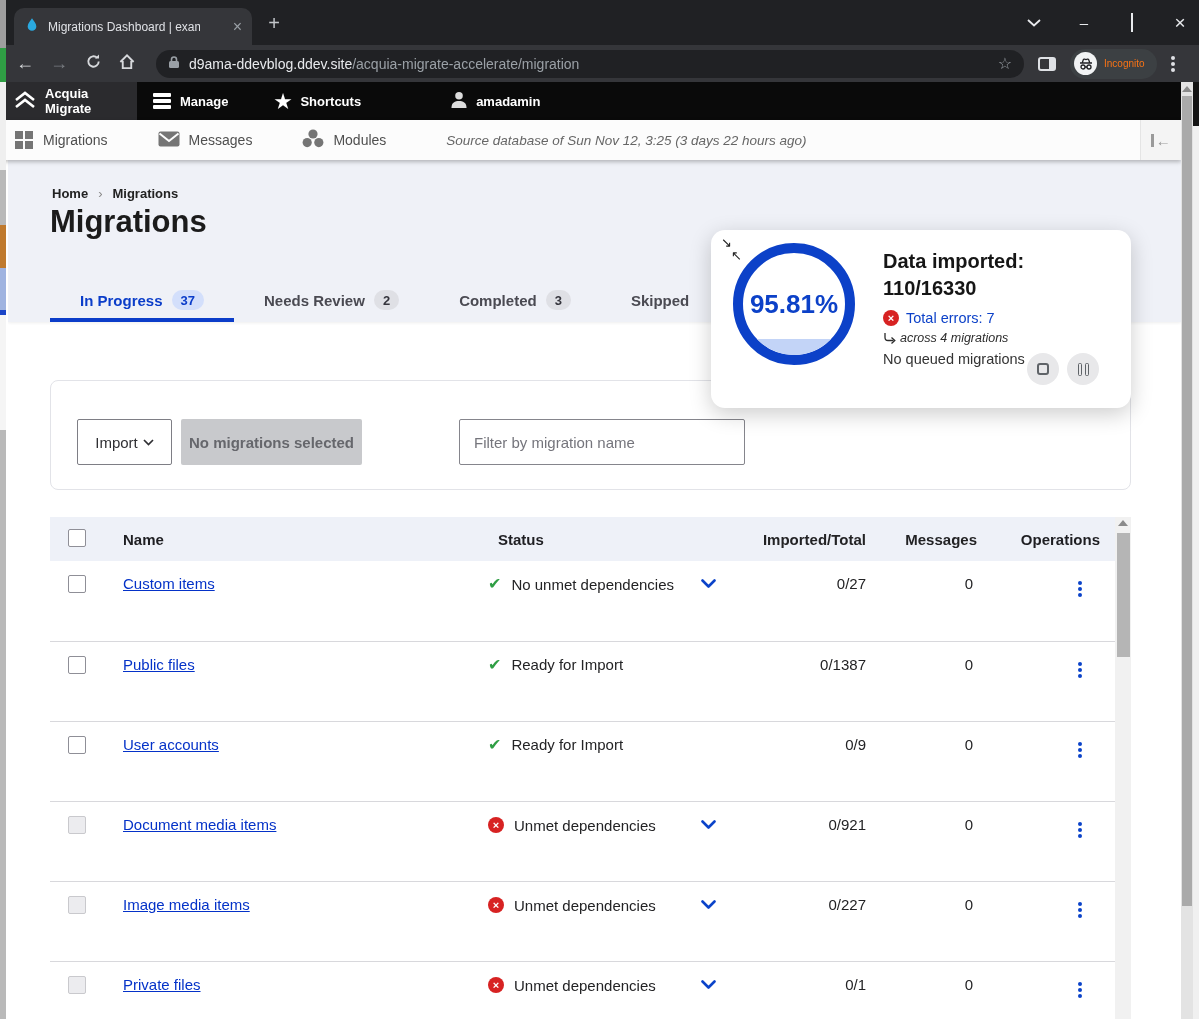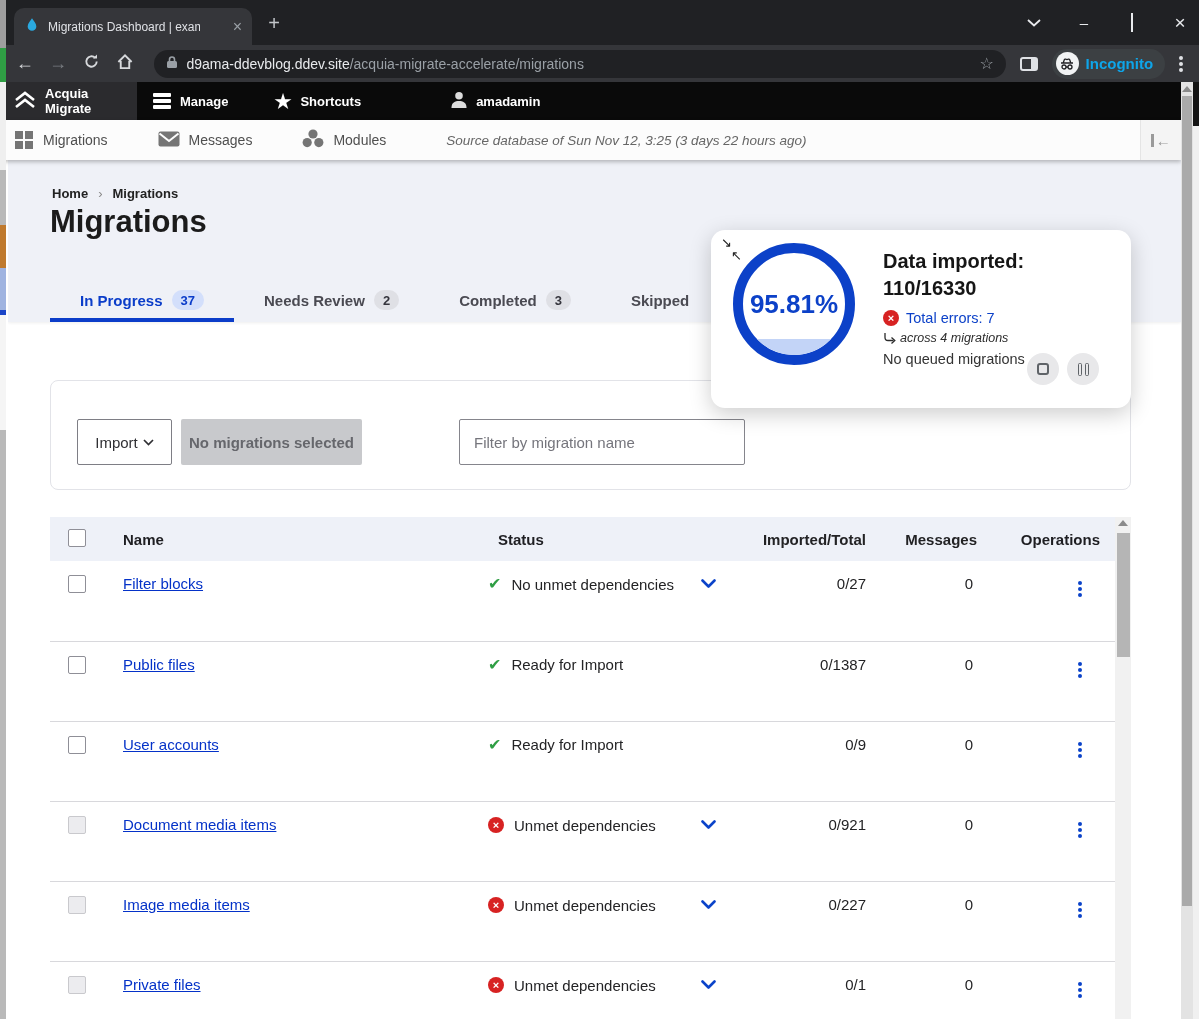--- a/index.html
+++ b/index.html
@@ -27,21 +27,21 @@
              display:flex; align-items:center; padding:0 12px; gap:9px; }
   .url-text { font-size:14px; white-space:nowrap; overflow:hidden; flex:1; }
   .url-domain { color:#e8eaed; }
   .url-path { color:#9aa0a6; }
   .bk-star { color:#9aa0a6; font-size:16px; }
   .sidepanel-ic { width:18px; height:14px; border:2px solid #dfe1e5; border-radius:3px; margin-left:14px; position:relative; }
   .sidepanel-ic::after { content:''; position:absolute; right:0; top:0; width:5px; height:100%; background:#dfe1e5; }
   .incog-pill { margin-left:14px; height:30px; background:#3c4043; border-radius:15px; display:flex;
                 align-items:center; gap:7px; padding:0 12px 0 4px; }
   .incog-circ { width:23px; height:23px; border-radius:50%; background:#f1f3f4; display:flex; align-items:center; justify-content:center; }
-  .incog-label { color:#0ea5e9; font-size:15px;font-weight:bold; }
+  .incog-label { color:#f97316; font-size:10px; }
   .kebab-w { width:4px; height:4px; border-radius:50%; background:#dfe1e5; margin:0 16px 0 14px;
              box-shadow:0 -6px 0 #dfe1e5, 0 6px 0 #dfe1e5; }
 
   
   .adminbar { position:absolute; left:0; top:82px; width:1181px; height:38px; background:#0a0a0a;
               display:flex; align-items:stretch; color:#fff; }
   .admin-item { display:flex; align-items:center; gap:9px; font-size:13px; font-weight:bold; padding:0 14px; }
   .admin-item.brand { background:#2b2b2e; width:137px; }
   .admin-item.manage { margin-left:2px; }
   .admin-item.user { margin-left:62px; }
@@ -198,21 +198,21 @@
         <path d="M4.5 8.5V16h9V8.5" fill="none" stroke="#d7d9dc" stroke-width="2"></path>
       </svg>
   </span>
   <div class="omnibox">
     <span>
       <svg width="12" height="14" viewBox="0 0 12 14">
           <rect x="1" y="6" width="10" height="7" rx="1.5" fill="#9aa0a6"></rect>
           <path d="M3.5 6V4.5a2.5 2.5 0 0 1 5 0V6" stroke="#9aa0a6" stroke-width="1.6" fill="none"></path>
         </svg>
     </span>
-    <span class="url-text"><span class="url-domain">d9ama-ddevblog.ddev.site</span><span class="url-path">/acquia-migrate-accelerate/migrations</span></span>
+    <span class="url-text"><span class="url-domain">d9ama-ddevblog.ddev.site</span><span class="url-path">/acquia-migrate-accelerate/migration</span></span>
     <span class="bk-star">☆</span>
   </div>
   <span class="sidepanel-ic"></span>
   <div class="incog-pill">
     <span class="incog-circ">
       <svg width="14" height="12" viewBox="0 0 14 12">
           <path d="M1 5h12M3.2 5l1.1-3.2a1 1 0 0 1 1.2-.6L7 1.6l1.5-.4a1 1 0 0 1 1.2.6L10.8 5" stroke="#202124" stroke-width="1.3" fill="none"></path>
           <circle cx="4" cy="9" r="2" fill="none" stroke="#202124" stroke-width="1.3"></circle>
           <circle cx="10" cy="9" r="2" fill="none" stroke="#202124" stroke-width="1.3"></circle>
           <path d="M6 9h2" stroke="#202124" stroke-width="1.3"></path>
@@ -373,21 +373,21 @@
       <div class="cell c-check"><span class="checkbox"></span></div>
       <div class="cell c-name">Name</div>
       <div class="cell" style="padding-left:18px;">Status</div>
       <div class="cell c-imp" style="font-weight:bold;">Imported/Total</div>
       <div class="cell c-msg" style="font-weight:bold;padding-right:8px;">Messages</div>
       <div class="cell c-ops" style="font-weight:bold;">Operations</div>
     </div>
     <div>
         <div class="trow">
           <div class="cell c-check"><span class="checkbox"></span></div>
-          <div class="cell c-name"><a class="rlink">Filter blocks</a></div>
+          <div class="cell c-name"><a class="rlink">Custom items</a></div>
           <div class="cell c-status">
             <span class="st-ok">✔</span>
             <span class="st-text">No unmet dependencies</span>
             <span class="st-chev"><svg width="15" height="10" viewBox="0 0 15 10">
                 <path d="M1.5 1.5l6 6 6-6" fill="none" stroke="#0b43c9" stroke-width="2.6" stroke-linecap="round" stroke-linejoin="round"></path>
               </svg></span>
           </div>
           <div class="cell c-imp">0/27</div>
           <div class="cell c-msg">0</div>
           <div class="cell c-ops"><span class="kebab-b"></span></div>

